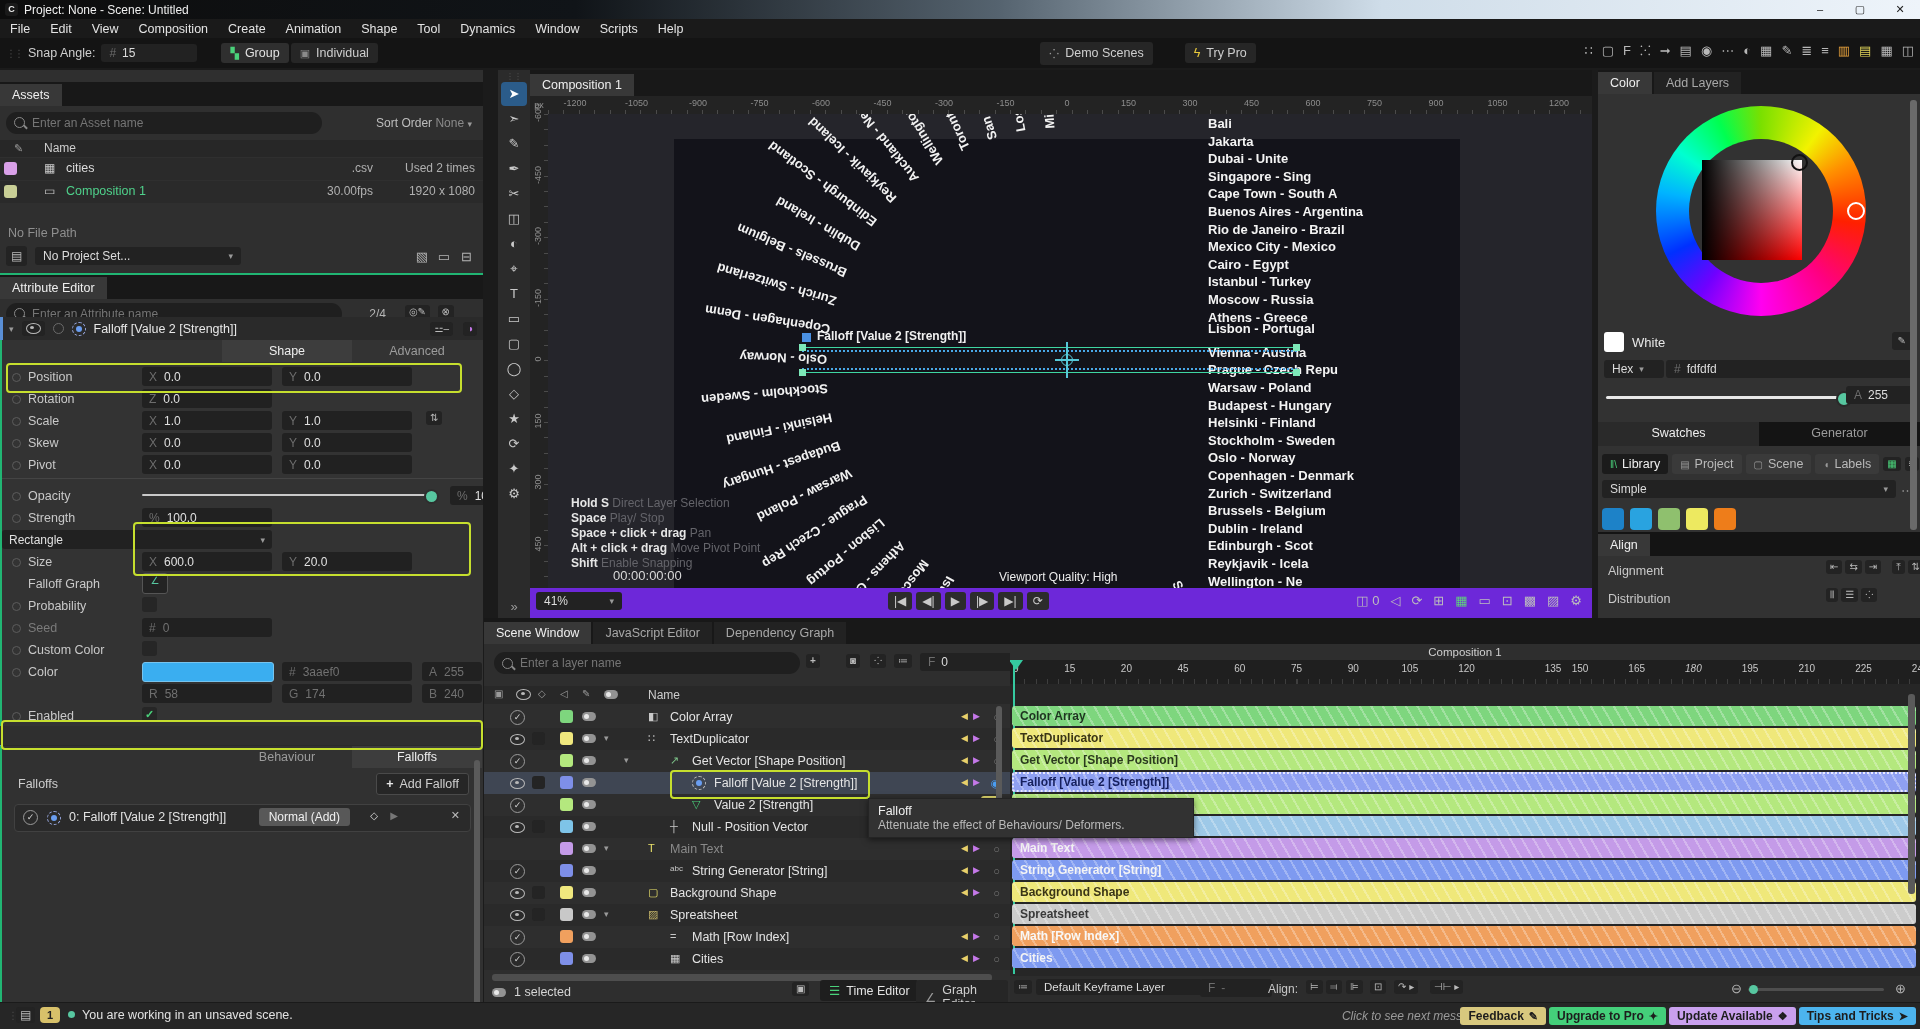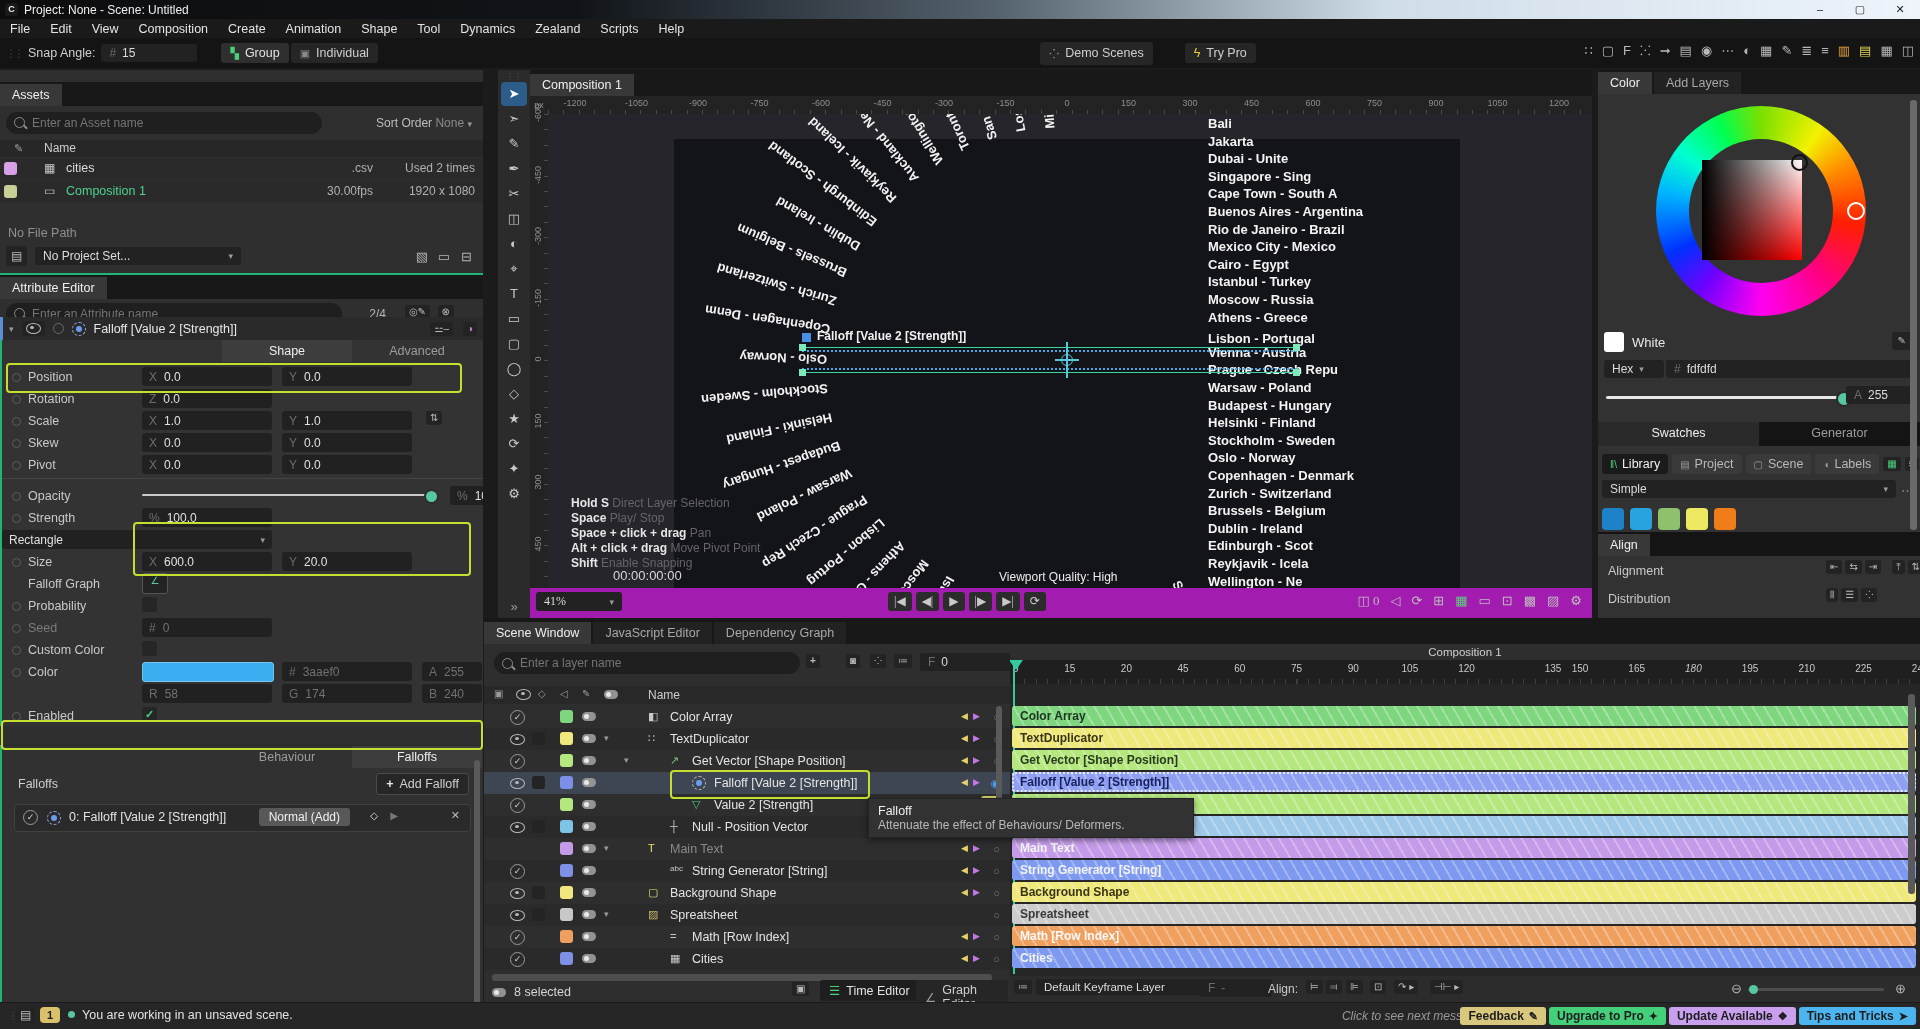--- a/index.html
+++ b/index.html
@@ -90,21 +90,21 @@
   <div id="menubar" class="abs">
       <span class="menu-item">File</span>
       <span class="menu-item">Edit</span>
       <span class="menu-item">View</span>
       <span class="menu-item">Composition</span>
       <span class="menu-item">Create</span>
       <span class="menu-item">Animation</span>
       <span class="menu-item">Shape</span>
       <span class="menu-item">Tool</span>
       <span class="menu-item">Dynamics</span>
-      <span class="menu-item">Zealand</span>
+      <span class="menu-item">Window</span>
       <span class="menu-item">Scripts</span>
       <span class="menu-item">Help</span>
     </div>
 
   <div id="toolbar" class="abs">
     <span class="grip">⋮⋮</span>
     <span class="tb-label">Snap Angle:</span>
     <span class="field" style="width:80px;">
       <span class="pfx">#</span>
       <span>15</span>
@@ -504,21 +504,21 @@
           <span class="col-city" style="left: 660px; top: 37.2px;">Dubai - Unite</span>
           <span class="col-city" style="left: 660px; top: 54.8px;">Singapore - Sing</span>
           <span class="col-city" style="left: 660px; top: 72.4px;">Cape Town - South A</span>
           <span class="col-city" style="left: 660px; top: 90px;">Buenos Aires - Argentina</span>
           <span class="col-city" style="left: 660px; top: 107.6px;">Rio de Janeiro - Brazil</span>
           <span class="col-city" style="left: 660px; top: 125.2px;">Mexico City - Mexico</span>
           <span class="col-city" style="left: 660px; top: 142.8px;">Cairo - Egypt</span>
           <span class="col-city" style="left: 660px; top: 160.4px;">Istanbul - Turkey</span>
           <span class="col-city" style="left: 660px; top: 178px;">Moscow - Russia</span>
           <span class="col-city" style="left: 660px; top: 195.6px;">Athens - Greece</span>
-          <span class="col-city" style="left: 660px; top: 217px;">Lisbon - Portugal</span>
+          <span class="col-city" style="left: 660px; top: 207px;">Lisbon - Portugal</span>
           <span class="col-city" style="left: 660px; top: 230.8px;">Vienna - Austria</span>
           <span class="col-city" style="left: 660px; top: 248.4px;">Prague - Czech Repu</span>
           <span class="col-city" style="left: 660px; top: 266px;">Warsaw - Poland</span>
           <span class="col-city" style="left: 660px; top: 283.6px;">Budapest - Hungary</span>
           <span class="col-city" style="left: 660px; top: 301.2px;">Helsinki - Finland</span>
           <span class="col-city" style="left: 660px; top: 318.8px;">Stockholm - Sweden</span>
           <span class="col-city" style="left: 660px; top: 336.4px;">Oslo - Norway</span>
           <span class="col-city" style="left: 660px; top: 354px;">Copenhagen - Denmark</span>
           <span class="col-city" style="left: 660px; top: 371.6px;">Zurich - Switzerland</span>
           <span class="col-city" style="left: 660px; top: 389.2px;">Brussels - Belgium</span>
@@ -547,21 +547,21 @@
           <div><span class="hintk">Hold S</span><span class="hintd"> Direct Layer Selection</span></div>
           <div><span class="hintk">Space</span><span class="hintd"> Play/ Stop</span></div>
           <div><span class="hintk">Space + click + drag</span><span class="hintd"> Pan</span></div>
           <div><span class="hintk">Alt + click + drag</span><span class="hintd"> Move Pivot Point</span></div>
           <div><span class="hintk">Shift</span><span class="hintd"> Enable Snapping</span></div>
         </div>
       <div class="abs" style="left:23px;top:454px;font-size:13px;color:#d8d8d8;margin-left:42px;">00:00:00:00</div>
       <div class="abs" style="left:451px;top:456px;font-size:12px;color:#ececec;">Viewport Quality: High</div>
     </div>
 
-    <div class="abs" style="left:0;top:518px;width:1062px;height:30px;background:#a21caf;font-family:Liberation Serif, serif;">
+    <div class="abs" style="left:0;top:518px;width:1062px;height:30px;background:#6d28d9;">
       <span class="field" style="position:absolute;left:6px;top:4px;width:70px;">
         <span>41%</span>
           <span style="margin-left:auto;" class="chev">▾</span>
       </span>
       <span id="playback" style="position:absolute;left:358px;top:4px;display:flex;gap:4px;">
           <span class="pbtn">|◀</span>
           <span class="pbtn">◀|</span>
           <span class="pbtn">▶</span>
           <span class="pbtn">|▶</span>
           <span class="pbtn">▶|</span>
@@ -834,21 +834,21 @@
             <span class="kfa" style="right: 30px; color: rgb(196, 120, 232);">▶</span>
             <span class="kfa" style="right: 10px; font-size: 11px; color: rgb(122, 122, 122);">○</span>
           </div>
         </div>
       <div class="hl" style="left:186px;top:126px;width:196px;height:25px;"></div>
       <div style="position:absolute;left:497px;top:152px;width:15px;height:15px;border:2px solid #d8d16a;border-radius:3px;"></div>
       <div class="sb" style="left:512px;top:62px;width:6px;height:130px;"></div>
       <div class="sb" style="left:8px;top:330px;width:500px;height:7px;background:#4e4e4e;"></div>
       <div class="abs" style="left:0;top:340px;width:526px;height:18px;">
         <span class="clip" style="position:absolute;left:8px;top:4px;"></span>
-        <span style="position:absolute;left:30px;top:1px;font-size:12.5px;color:#d5d5d5;">8 selected</span>
+        <span style="position:absolute;left:30px;top:1px;font-size:12.5px;color:#d5d5d5;">1 selected</span>
         <span class="mini" style="position:absolute;left:308px;top:-2px;">▣</span>
         <span class="tbtn" style="position:absolute;left:336px;top:-4px;background:#1e1e1e;">
           <span style="color:#4ad17a;">☰</span>
           <span>Time Editor</span>
         </span>
         <span class="tbtn dim" style="position:absolute;left:432px;top:-4px;">
           <span style="color:#9a9a9a;">∠</span>
           <span>Graph Editor</span>
         </span>
       </div>

